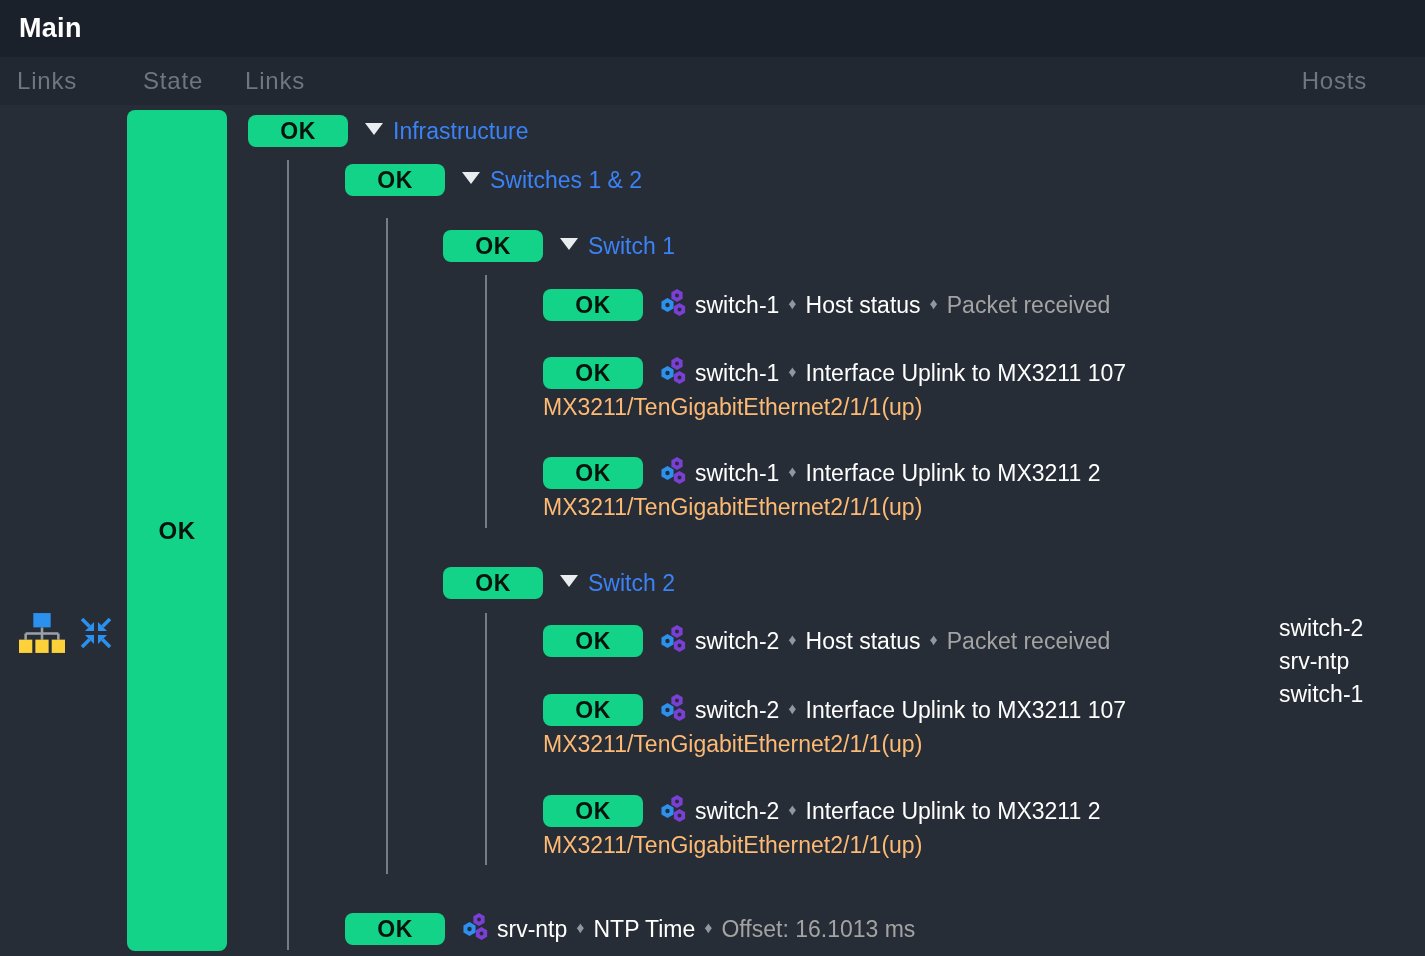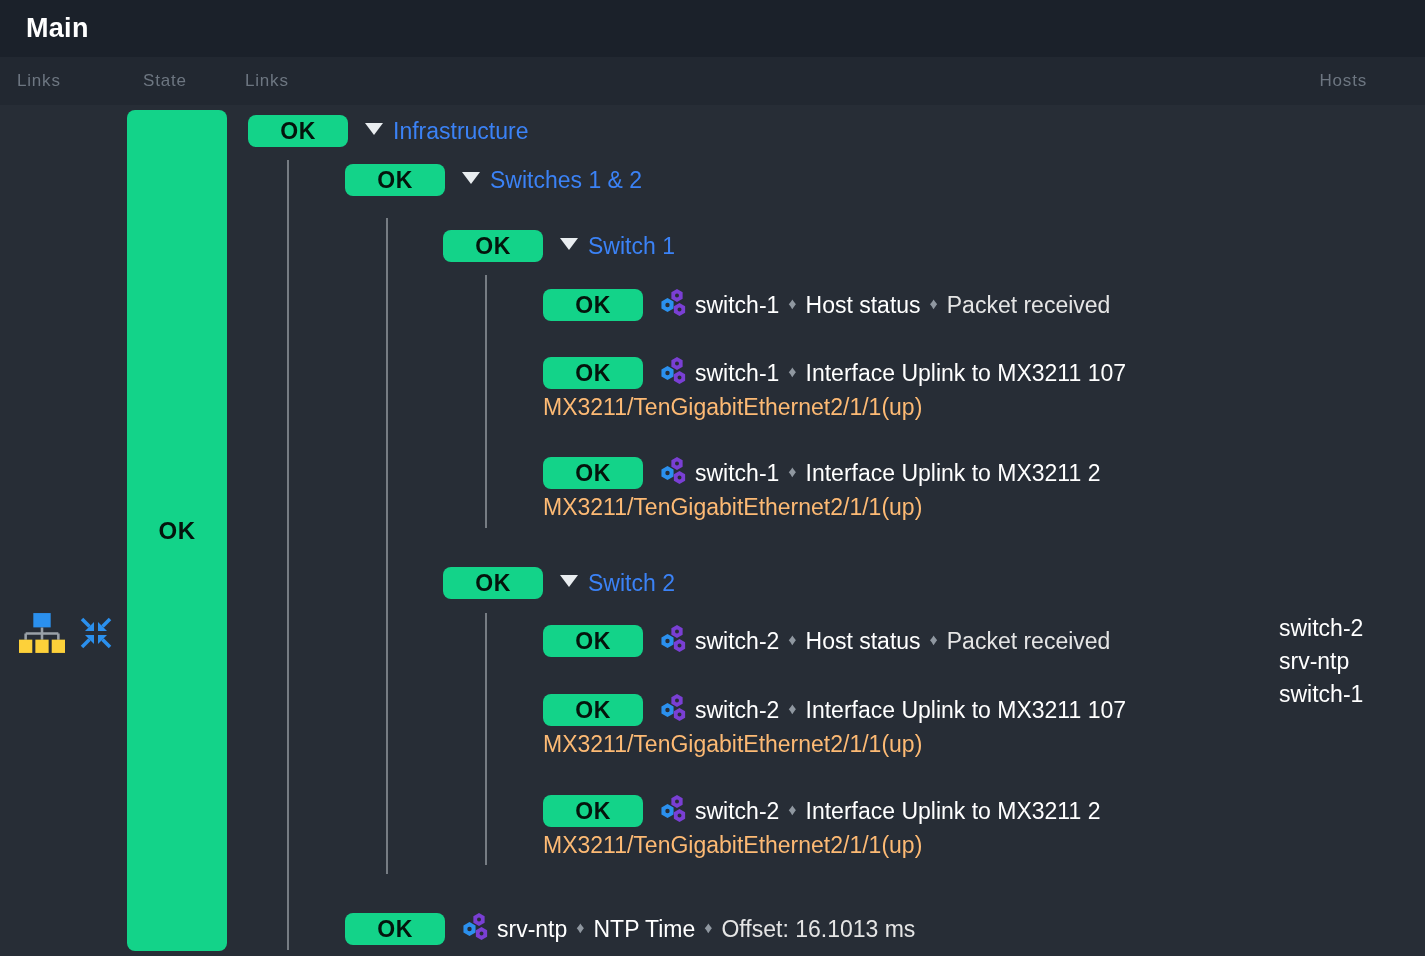--- a/index.html
+++ b/index.html
@@ -15,30 +15,30 @@
     --line: #767c83;
   }
   *{margin:0;padding:0;box-sizing:border-box;}
   html,body{background:var(--bg-content);}
   body{
     width:1425px;height:956px;overflow:hidden;position:relative;
     font-family:"Liberation Sans", sans-serif;color:var(--txt);
   }
   .titlebar{
     position:absolute;left:0;top:0;width:1425px;height:57px;
-    background:var(--bg-title);display:flex;align-items:center;padding-left:26px;
+    background:var(--bg-title);display:flex;align-items:center;padding-left:19px;
   }
   .titlebar h1{font-size:27px;font-weight:700;color:#ffffff;letter-spacing:.3px;}
   .colheader{
     position:absolute;left:0;top:57px;width:1425px;height:48px;
     background:var(--bg-header);
   }
   .col-label{
     position:absolute;top:0;height:48px;display:flex;align-items:center;
-    font-size:17px;color:var(--txt-muted);letter-spacing:.8px;font-weight:400;
+    font-size:24px;color:var(--txt-muted);letter-spacing:.8px;font-weight:400;
   }
   .content{
     position:absolute;left:0;top:105px;width:1425px;height:851px;
     background:var(--bg-content);
   }
   
   .links-cell{position:absolute;left:19px;top:508px;display:flex;gap:14px;align-items:center;}
   .iconbtn{display:inline-block;line-height:0;cursor:pointer;}
   
   .state-bar{
@@ -63,21 +63,21 @@
   }
   .tri{
     display:inline-block;width:0;height:0;vertical-align:middle;
     border-left:9px solid transparent;border-right:9px solid transparent;
     border-top:12px solid #e9edf0;margin-right:10px;margin-top:-3px;
     cursor:pointer;
   }
   .gears{display:inline-block;vertical-align:middle;margin-right:7px;line-height:0;margin-top:-4px;}
   .nlabel{vertical-align:middle;color:#3b82f6;cursor:pointer;}
   .hostlink,.svclink{vertical-align:middle;color:#ffffff;text-decoration:none;cursor:pointer;}
-  .outtext{vertical-align:middle;color:#e5e5e5;}
+  .outtext{vertical-align:middle;color:#a3a3a3;}
   .sep{
     display:inline-block;vertical-align:middle;color:#8f97a0;
     font-size:16px;margin:0 9px;margin-top:-2px;
   }
   .wrapline{display:block;color:#fdba74;}
   
   .hosts-cell{position:absolute;left:1279px;top:507px;font-size:23px;line-height:33px;}
   .hosts-cell a{display:block;color:#ffffff;text-decoration:none;cursor:pointer;}
 </style>
 </head>

